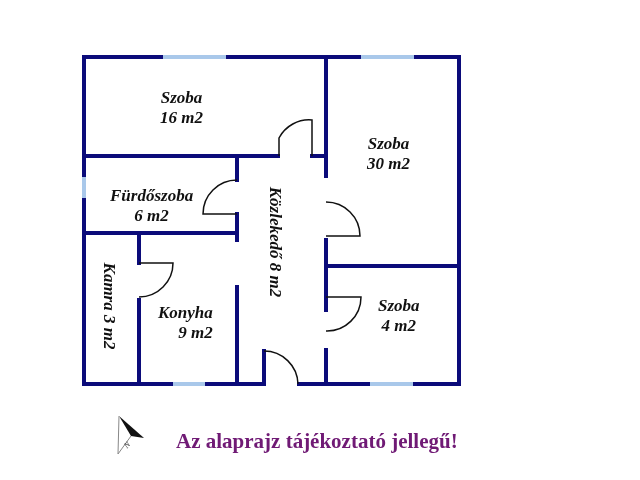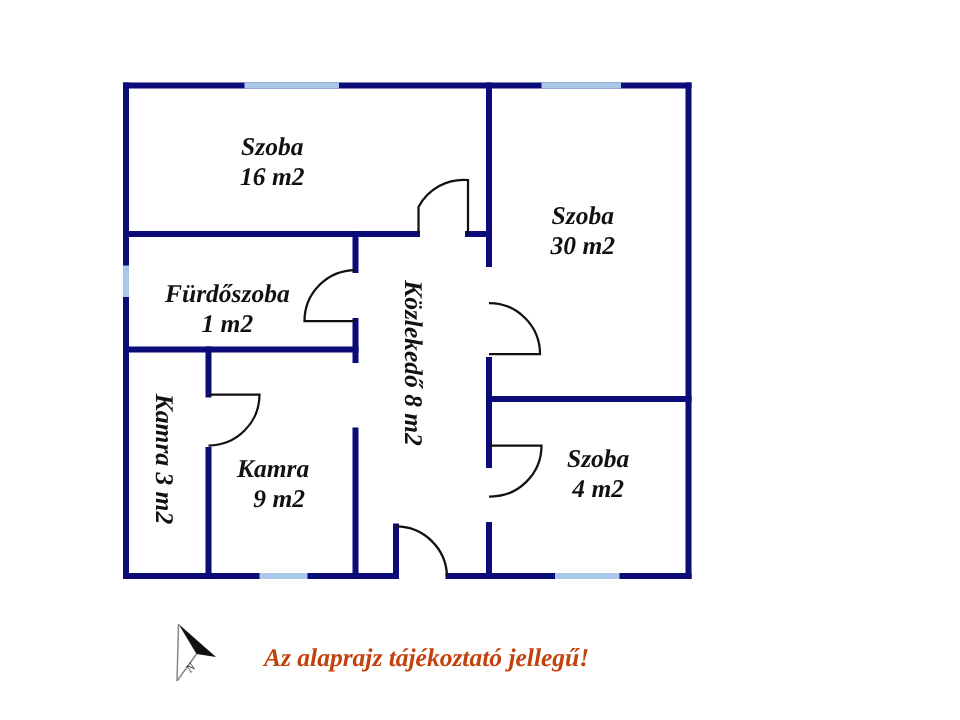--- a/index.html
+++ b/index.html
@@ -15,24 +15,23 @@
       text-align: center;
       line-height: 20px;
       white-space: nowrap;
     }
     .label span { display: block; }
     .vertical { transform: rotate(90deg); transform-origin: center center; }
     .note {
       position: absolute;
       left: 176px; top: 429px;
       font-family: "Liberation Serif", "DejaVu Serif", serif;
-      font-style: italic;
       font-weight: bold;
-      font-size: 17px;
-      color: #c2410c;
+      font-size: 21px;
+      color: #701a75;
       white-space: nowrap;
     }
   </style>
 </head>
 <body>
 
 <svg class="plan" viewBox="0 0 640 480" xmlns="http://www.w3.org/2000/svg">
   <g stroke="#0b0b7a" stroke-width="4" fill="none" stroke-linecap="square">
 
     <line x1="84" y1="57" x2="459" y2="57"></line>
@@ -92,34 +91,34 @@
   <span>16 m2</span>
 </div>
 
 <div class="label" style="left:367px; top:134px;">
   <span>Szoba</span>
   <span>30 m2</span>
 </div>
 
 <div class="label" style="left:110px; top:170px;margin-top:16px;">
   <span>Fürdőszoba</span>
-  <span>1 m2</span>
+  <span>6 m2</span>
 </div>
 
 <div class="label vertical" style="left:210px; top:232px; width:130px;">
   <span>Közlekedő 8 m2</span>
 </div>
 
 <div class="label vertical" style="left:64px; top:296px; width:90px;">
   <span>Kamra 3 m2</span>
 </div>
 
 <div class="label" style="left:158px; top:303px;">
-  <span>Kamra</span>
-  <span style="text-align:center; padding-left:8px;">9 m2</span>
+  <span>Konyha</span>
+  <span style="text-align:right; padding-left:8px;">9 m2</span>
 </div>
 
 <div class="label" style="left:378px; top:296px;">
   <span>Szoba</span>
   <span>4 m2</span>
 </div>
 
 <svg style="position:absolute; left:116px; top:414px;" width="32" height="42" viewBox="0 0 32 42" xmlns="http://www.w3.org/2000/svg">
   <polygon points="3,2 28,24 15,22" fill="#111111"></polygon>
   <line x1="3" y1="2" x2="2" y2="40" stroke="#888888" stroke-width="1"></line>

